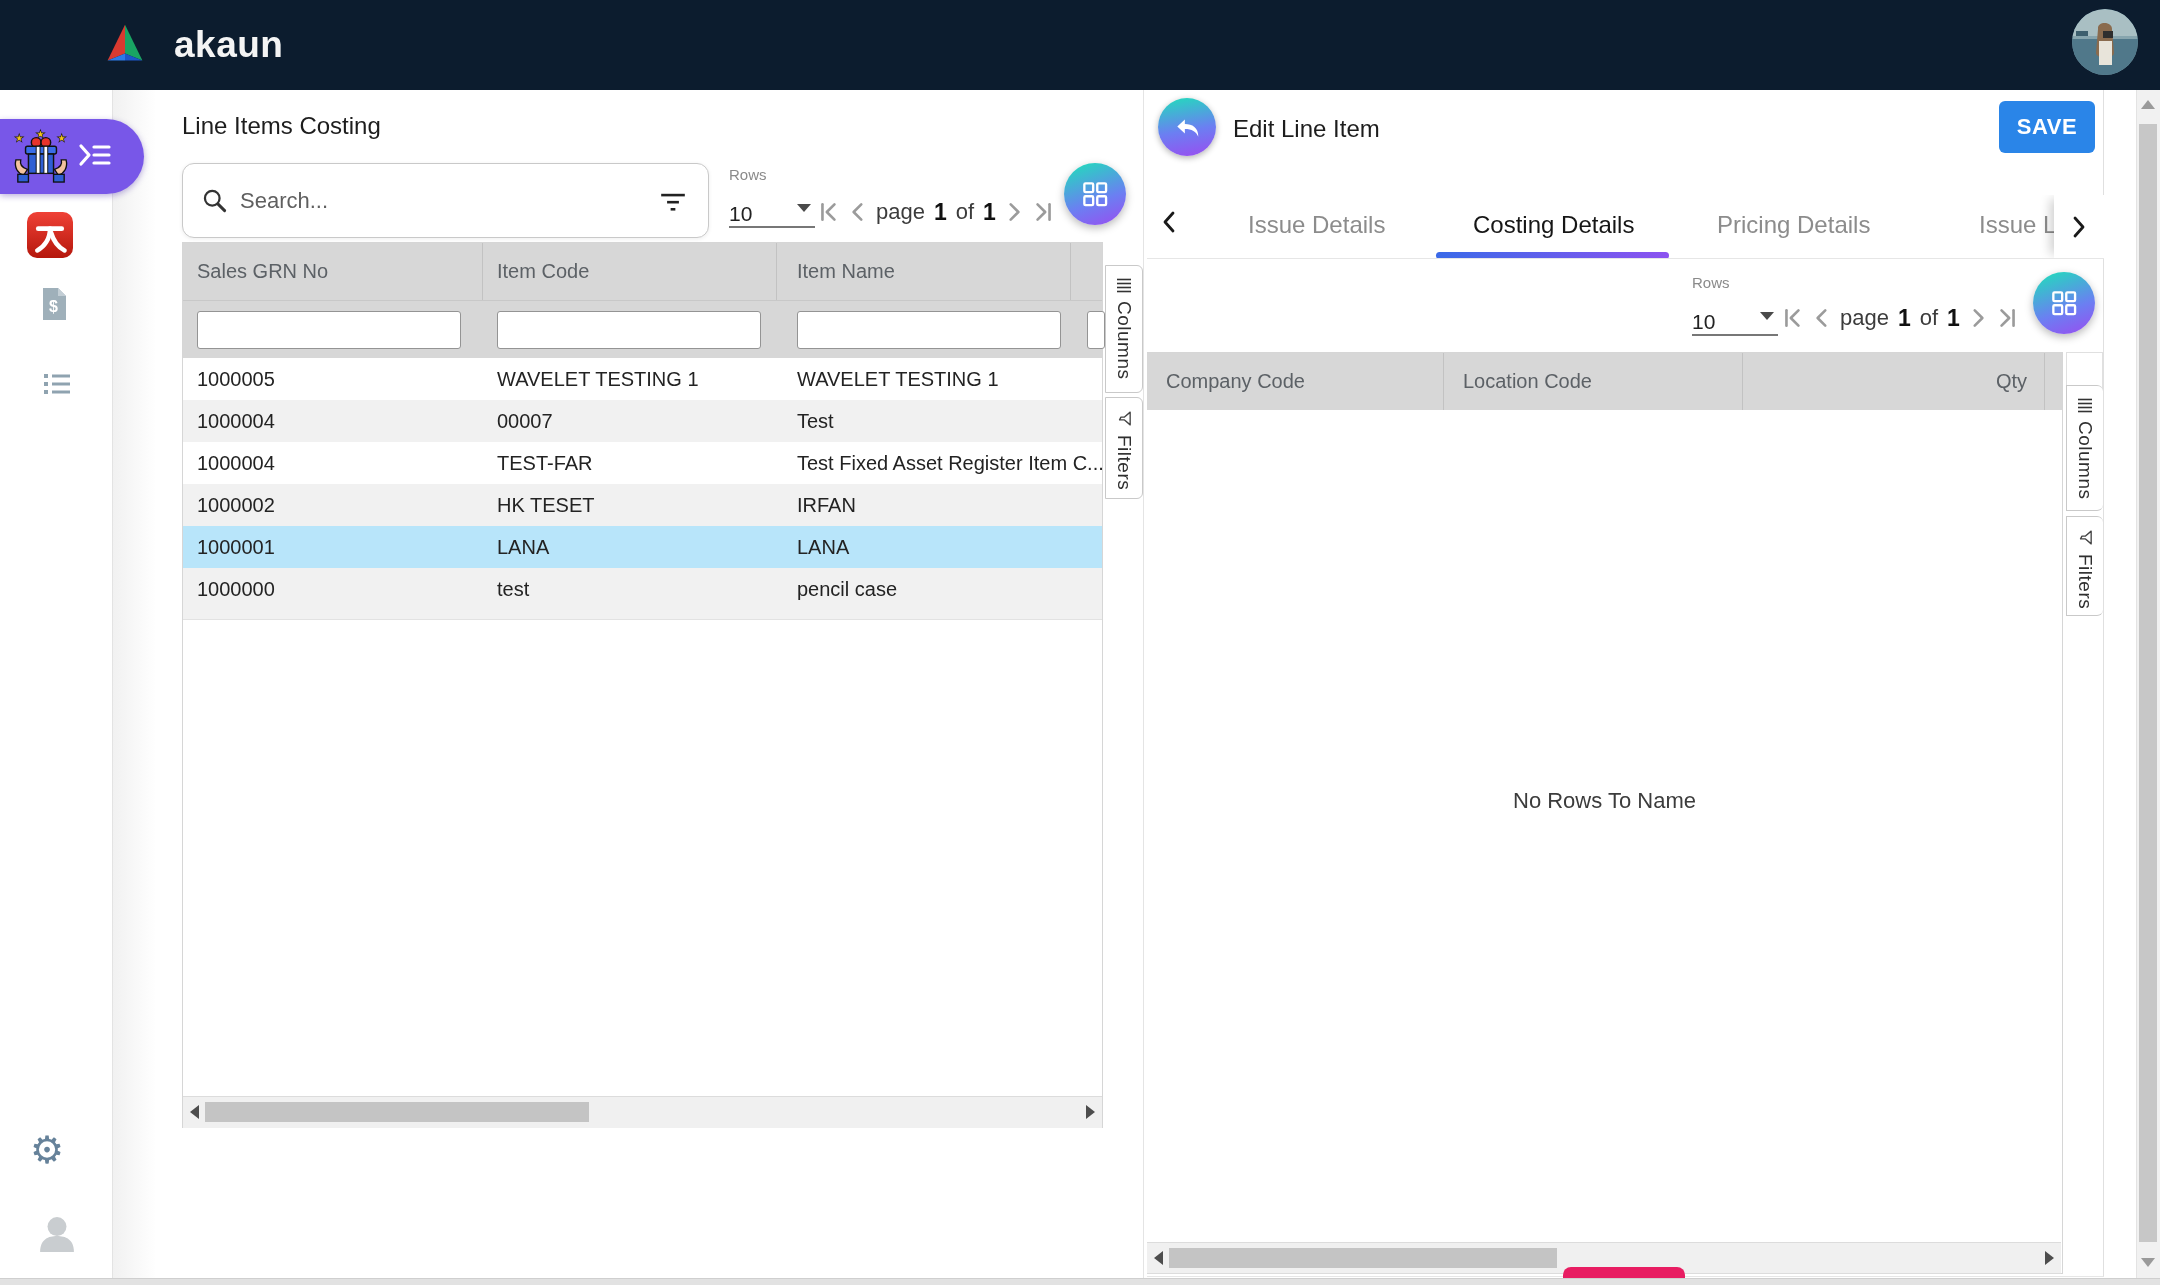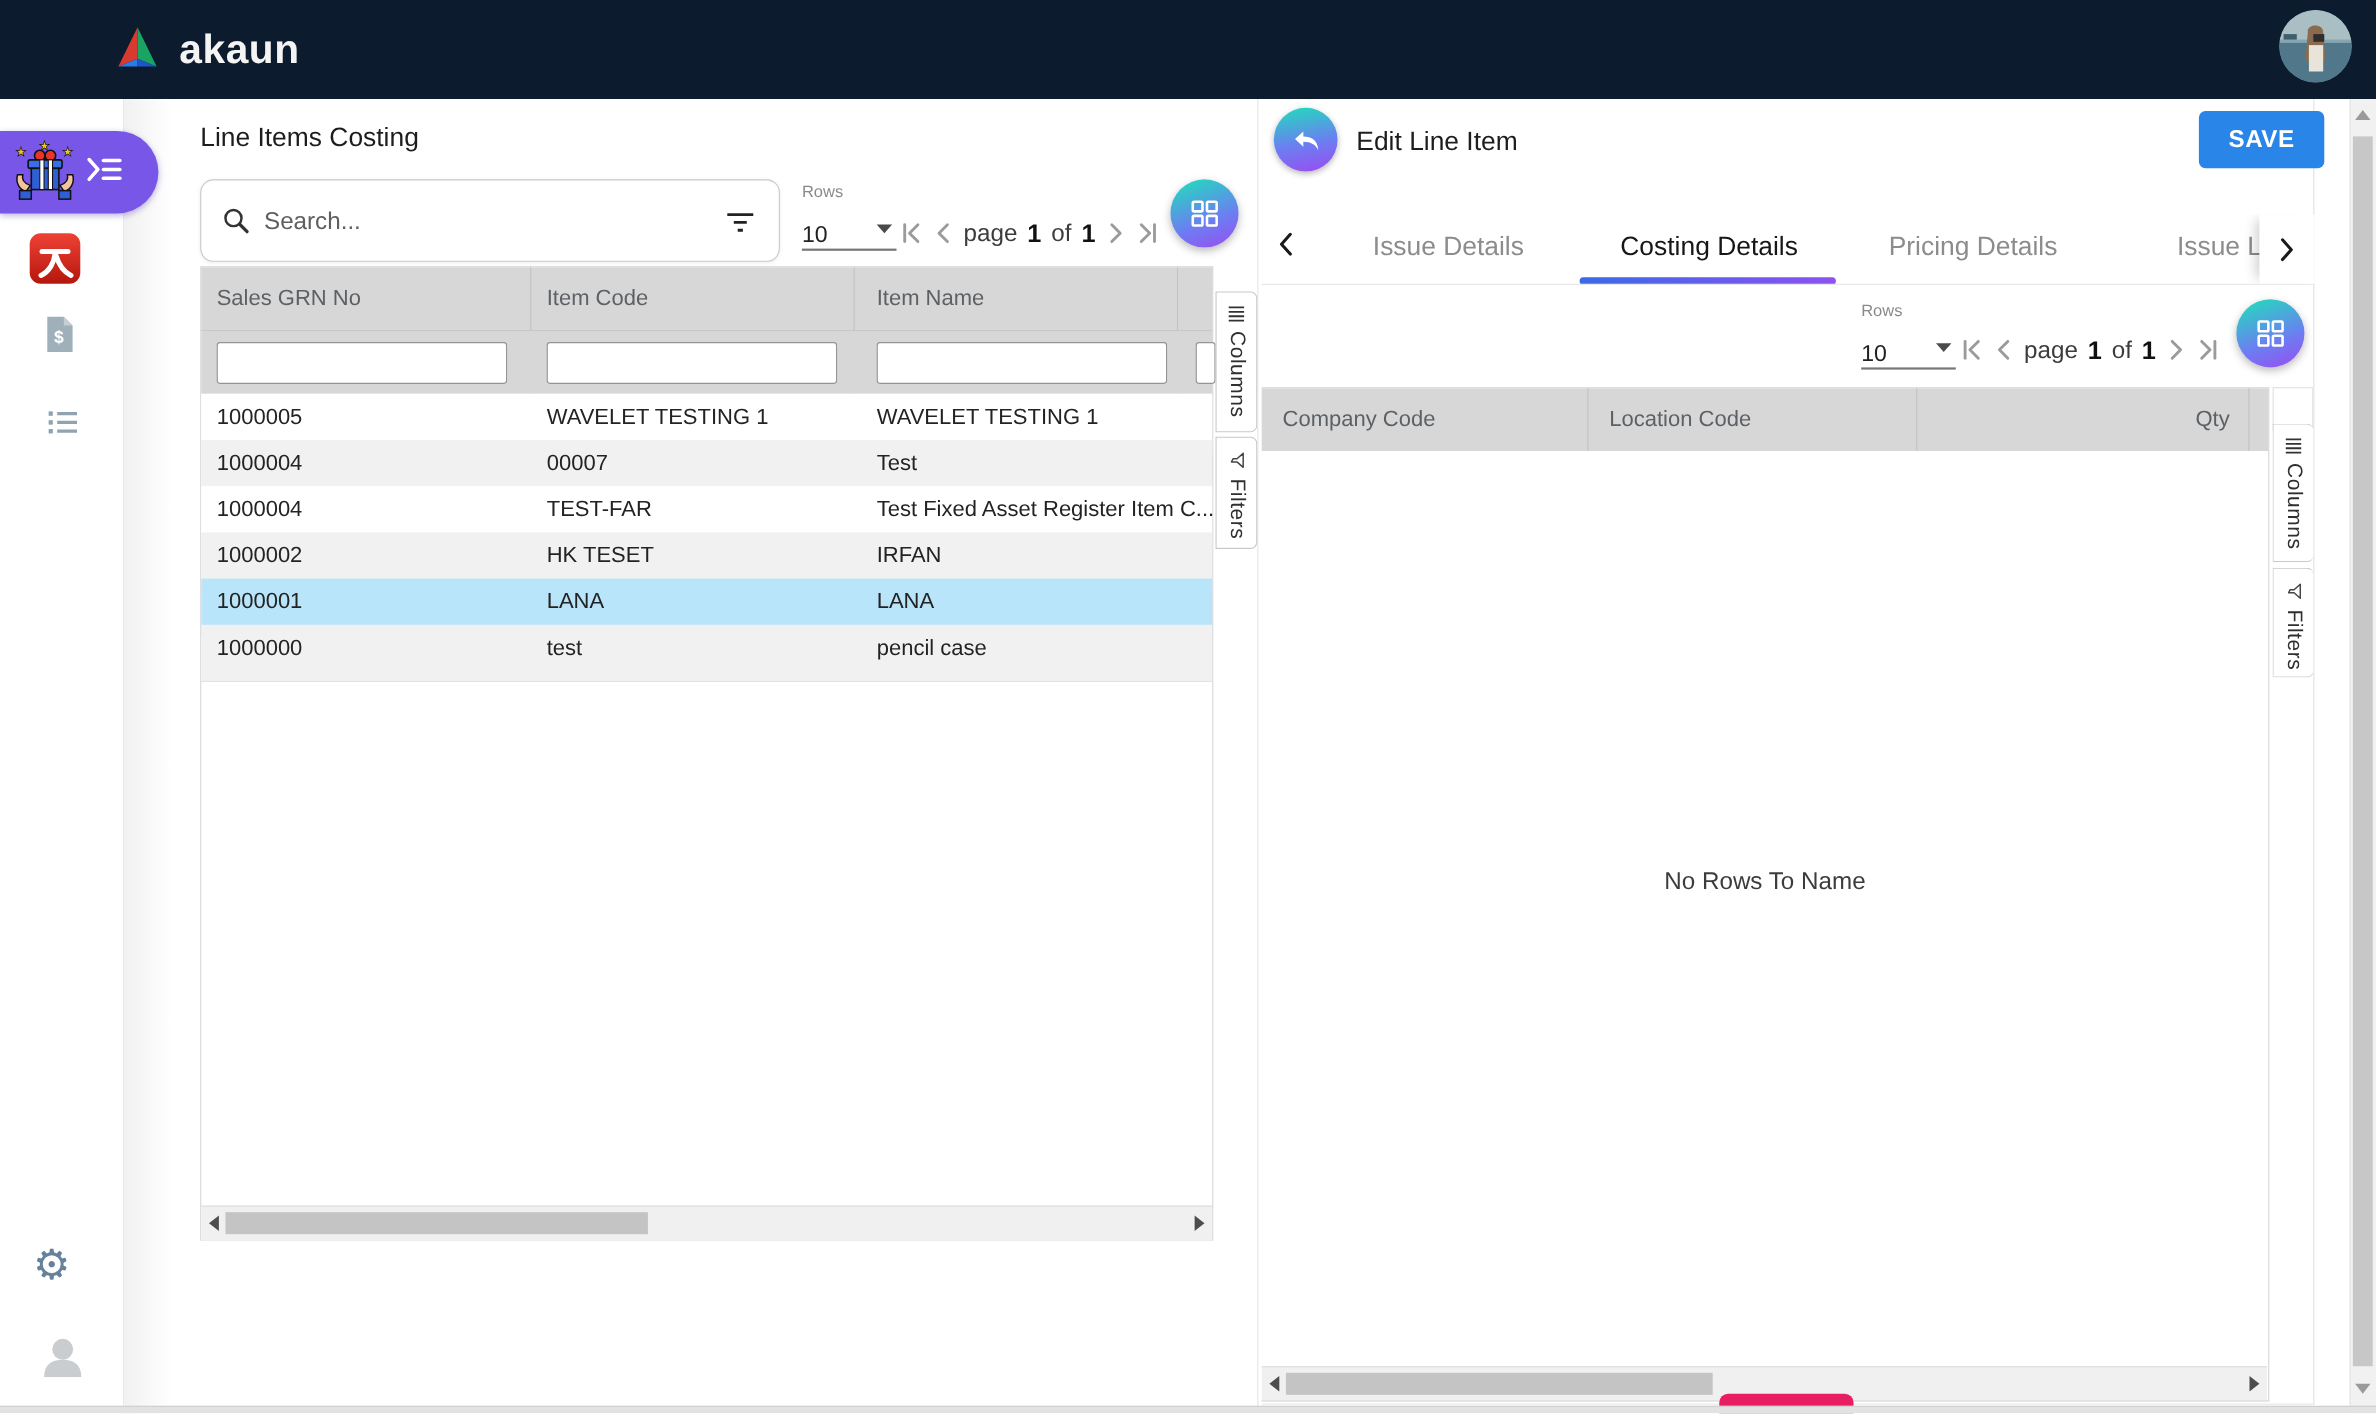--- a/index.html
+++ b/index.html
@@ -5,21 +5,21 @@
   * { margin:0; padding:0; box-sizing:border-box; }
   html,body { background:#fff; }
   #app {
     position:relative; width:2160px; height:1285px; overflow:hidden;
     font-family:"Liberation Sans", sans-serif; background:#fff; color:#222;
   }
   .abs { position:absolute; }
 
   
   .navbar { left:0; top:0; width:2160px; height:90px; background:#0c1c2e; }
-  .brand { left:104px; top:20px; height:50px; display:flex; align-items:center; gap:17px; }
+  .brand { left:104px; top:20px; height:50px; display:flex; align-items:center; gap:28px; }
   .brand-text { color:#f4f4f4; font-size:37px; font-weight:bold; letter-spacing:.5px; }
   .avatar { left:2072px; top:9px; width:66px; height:66px; border-radius:50%; overflow:hidden; background:#6f93a0; }
 
   
   .sidebar { left:0; top:90px; width:113px; height:1195px; background:#fff; border-right:1px solid #e3e3e3; }
   .side-shadow { left:113px; top:90px; width:62px; height:1195px; background:linear-gradient(to right,#f1f1f1,#ffffff 70%); }
   .side-pill { left:0; top:119px; width:144px; height:75px; border-radius:0 38px 38px 0; background:#7857e8;
                display:flex; align-items:center; box-shadow:0 2px 6px rgba(60,30,160,.35); z-index:3; }
   .pill-gift { margin-left:12px; }
   .pill-toggle { margin-left:8px; }
@@ -69,21 +69,21 @@
   
   .vtab { background:#fff; border:1px solid #c9c9c9; border-radius:0 6px 6px 0; display:flex; flex-direction:column; align-items:center; padding-top:12px; gap:8px; }
   .vtab-text { writing-mode:vertical-rl; font-size:19px; color:#2f2f2f; letter-spacing:.5px; }
 
   
   .rcard { left:1147px; top:90px; width:957px; height:1187px; background:#fff; border-right:1px solid #e0e0e0; border-bottom:1px solid #e6e6e6; }
   .panel-div { left:1143px; top:90px; width:1px; height:1195px; background:#e4e4e4; }
   .backbtn { left:1158px; top:98px; width:58px; height:58px; border-radius:50%; border:none; cursor:pointer;
              background:linear-gradient(170deg,#27d5c0 5%,#6b7ff2 55%,#9a4cf0 100%);
              display:flex; align-items:center; justify-content:center; box-shadow:0 2px 6px rgba(0,0,0,.3); }
-  .savebtn { left:1999px; top:101px; width:114px; height:52px; background:#2a85e8; color:#fff; font-weight:bold;
+  .savebtn { left:1999px; top:101px; width:96px; height:52px; background:#2a85e8; color:#fff; font-weight:bold;
              font-size:22px; border:none; border-radius:6px; letter-spacing:.5px; cursor:pointer; font-family:"Liberation Sans",sans-serif;text-align:center; }
   .tabsrow { left:1147px; top:195px; width:957px; height:64px; border-bottom:1px solid #e6e6e6; background:#fff; overflow:hidden; }
   .tab { position:absolute; top:16px; font-size:24px; color:#8c8c8c; white-space:nowrap; cursor:pointer; }
   .tab.active { color:#161616; font-weight:500; }
   .tab-underline { position:absolute; left:289px; top:57px; width:233px; height:7px; border-radius:4px;
                    background:linear-gradient(90deg,#3a6ae8,#8c52f0); }
   .tab-chevron { position:absolute; top:14px; display:flex; align-items:center; }
   .chev-box-r { position:absolute; right:0; top:0; width:50px; height:63px; background:#fff;
                 box-shadow:-8px 0 10px -4px rgba(0,0,0,.18); display:flex; align-items:center; justify-content:center; }
   .empty-msg { position:absolute; width:100%; text-align:center; font-size:22px; color:#3c3c3c; }

